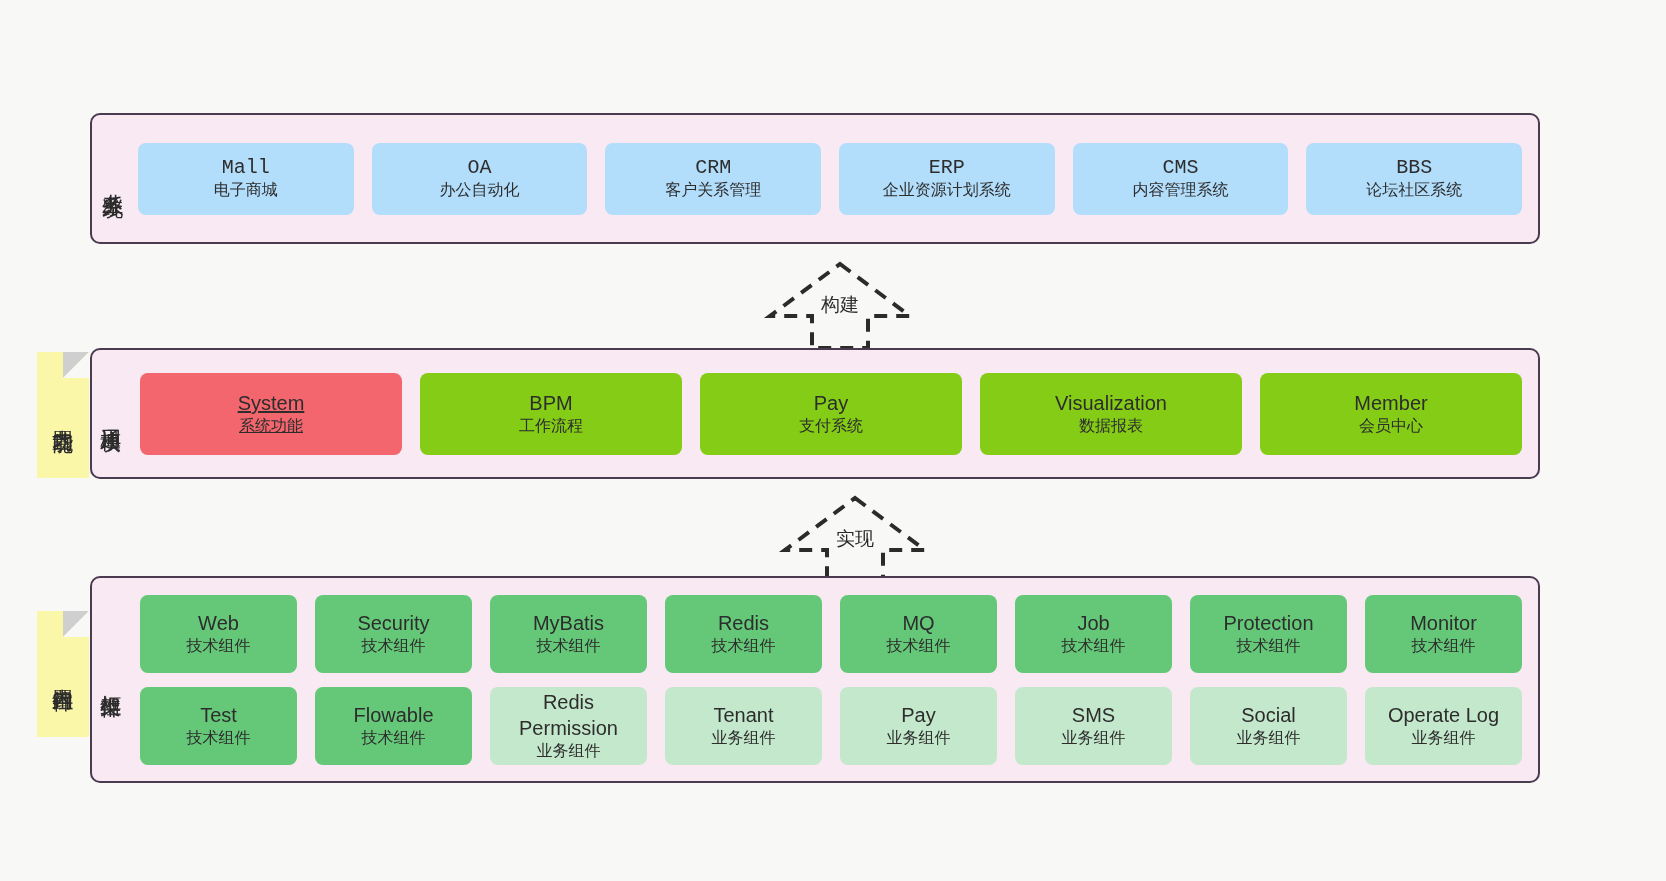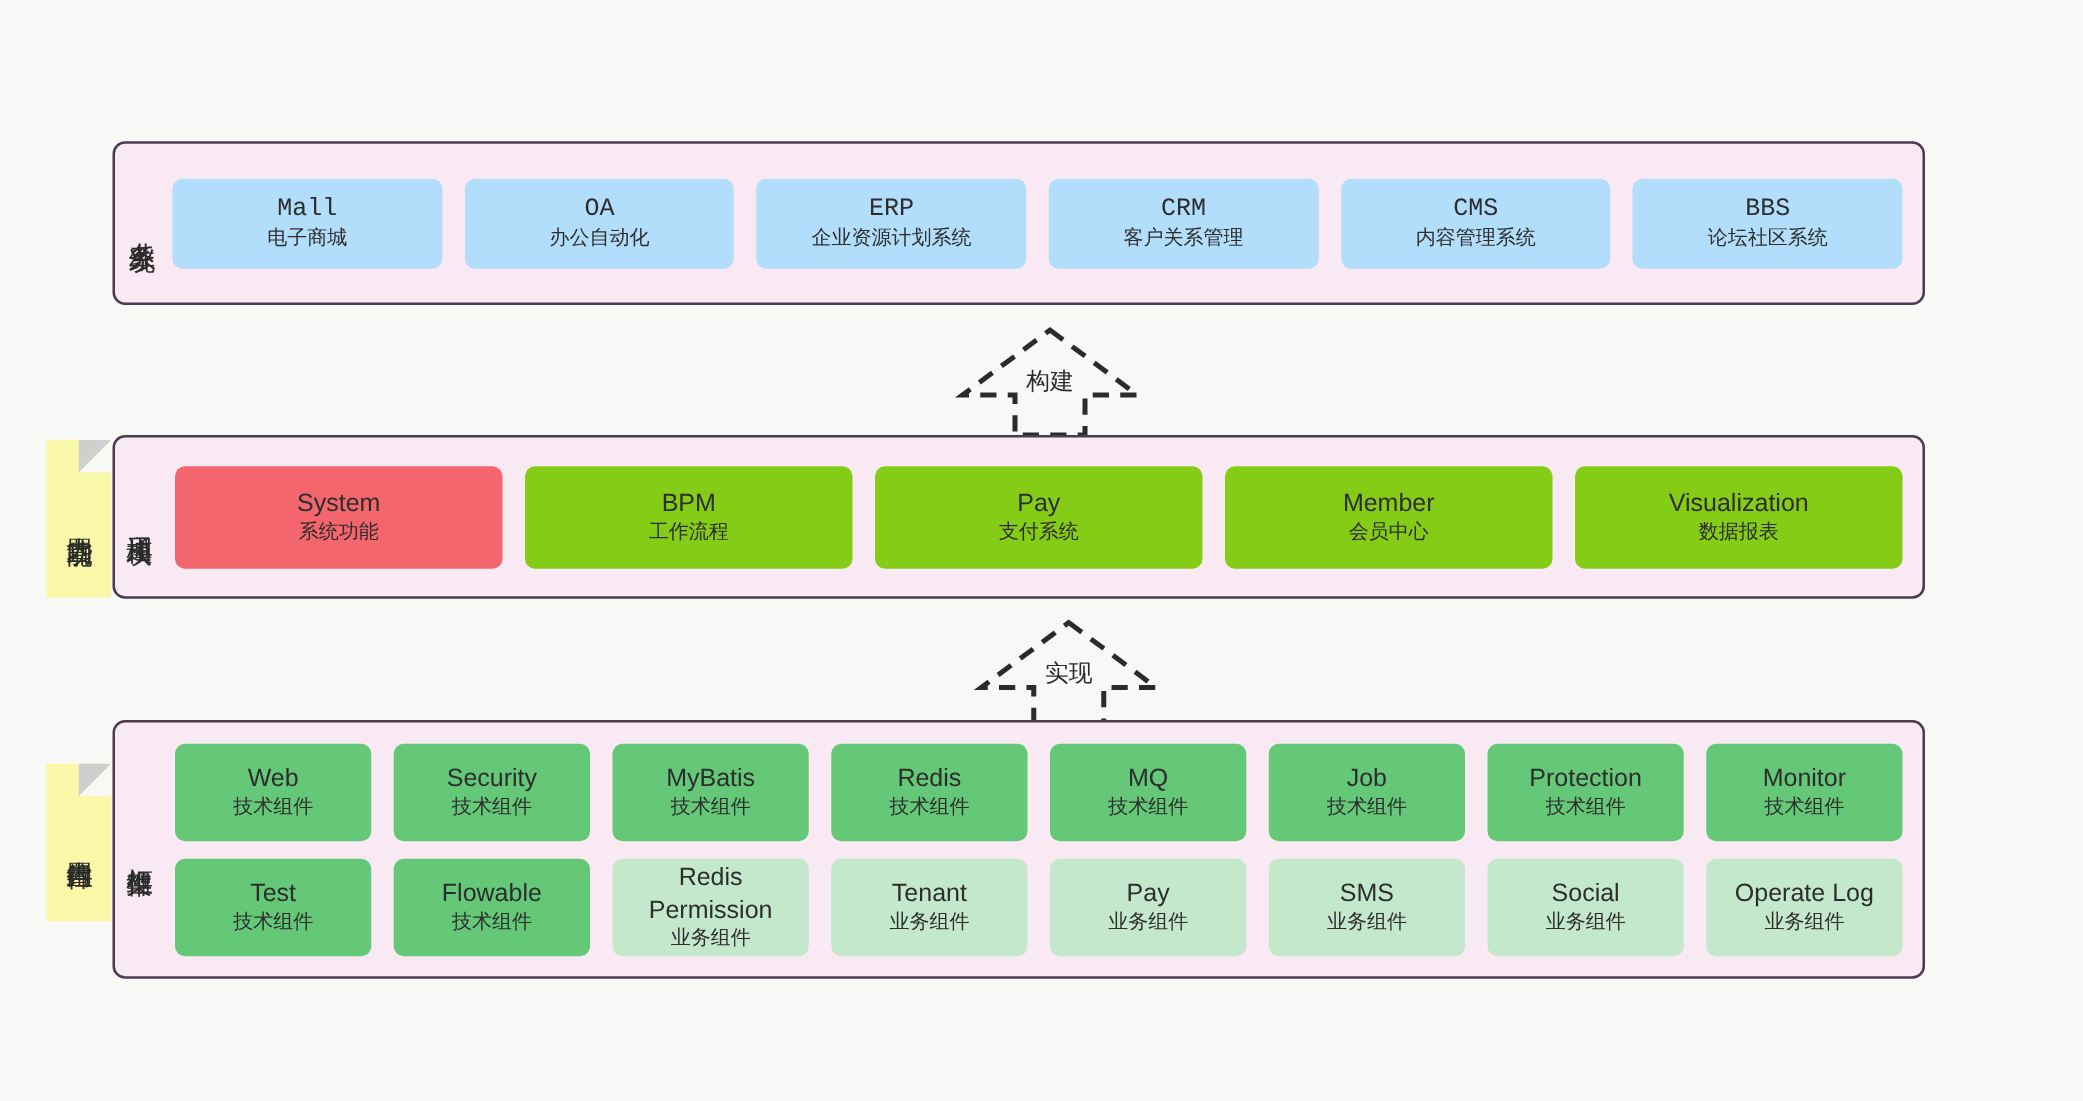--- a/index.html
+++ b/index.html
@@ -64,21 +64,21 @@
     color: #2d2d2d;
     font-size: 20px;
     line-height: 1.30;
     padding: 6px 4px;
     box-sizing: border-box;
   }
   .card .sub { font-size: 16px; }
 
   
   .c-blue       { background: #b2ddfb; }
-  .c-red        { background: #f4666e; }
+  .c-red        { background: #f4666e; text-decoration: underline; }
   .c-pink       { background: #84cc16; align-items: center; }
   .c-green      { background: #64c878; }
   .c-lightgreen { background: #c3e8cb; }
 
   
   #layer-business { left: 90px;  top: 113px; width: 1450px; height: 131px; font-family: Liberation Mono, monospace; }
   #layer-business .layer-body  { padding: 0 16px 0 8px; }
   #layer-business .card        { height: 72px; }
 
   
@@ -153,26 +153,26 @@
     <div class="row">
       <div class="card c-blue">
         <span>Mall</span>
         <span class="sub">电子商城</span>
       </div>
       <div class="card c-blue">
         <span>OA</span>
         <span class="sub">办公自动化</span>
       </div>
       <div class="card c-blue">
+        <span>CRM</span>
+        <span class="sub">客户关系管理</span>
+      </div>
+      <div class="card c-blue">
         <span>ERP</span>
         <span class="sub">企业资源计划系统</span>
-      </div>
-      <div class="card c-blue">
-        <span>CRM</span>
-        <span class="sub">客户关系管理</span>
       </div>
       <div class="card c-blue">
         <span>CMS</span>
         <span class="sub">内容管理系统</span>
       </div>
       <div class="card c-blue">
         <span>BBS</span>
         <span class="sub">论坛社区系统</span>
       </div>
     </div>
@@ -199,26 +199,26 @@
       </div>
       <div class="card c-pink">
         <span>BPM</span>
         <span class="sub">工作流程</span>
       </div>
       <div class="card c-pink">
         <span>Pay</span>
         <span class="sub">支付系统</span>
       </div>
       <div class="card c-pink">
+        <span>Visualization</span>
+        <span class="sub">数据报表</span>
+      </div>
+      <div class="card c-pink">
         <span>Member</span>
         <span class="sub">会员中心</span>
-      </div>
-      <div class="card c-pink">
-        <span>Visualization</span>
-        <span class="sub">数据报表</span>
       </div>
     </div>
   </div>
 </div>
 
 <div class="arrow" id="arrow-realize">
   <svg width="160" height="96" viewBox="0 0 160 96">
     <path d="M80 6 L150 58 L108 58 L108 90 L52 90 L52 58 L10 58 Z" fill="none" stroke="#2b2b2b" stroke-width="4" stroke-dasharray="13 9" stroke-linejoin="miter"></path>
   </svg>
   <div class="arrow-label">实现</div>

